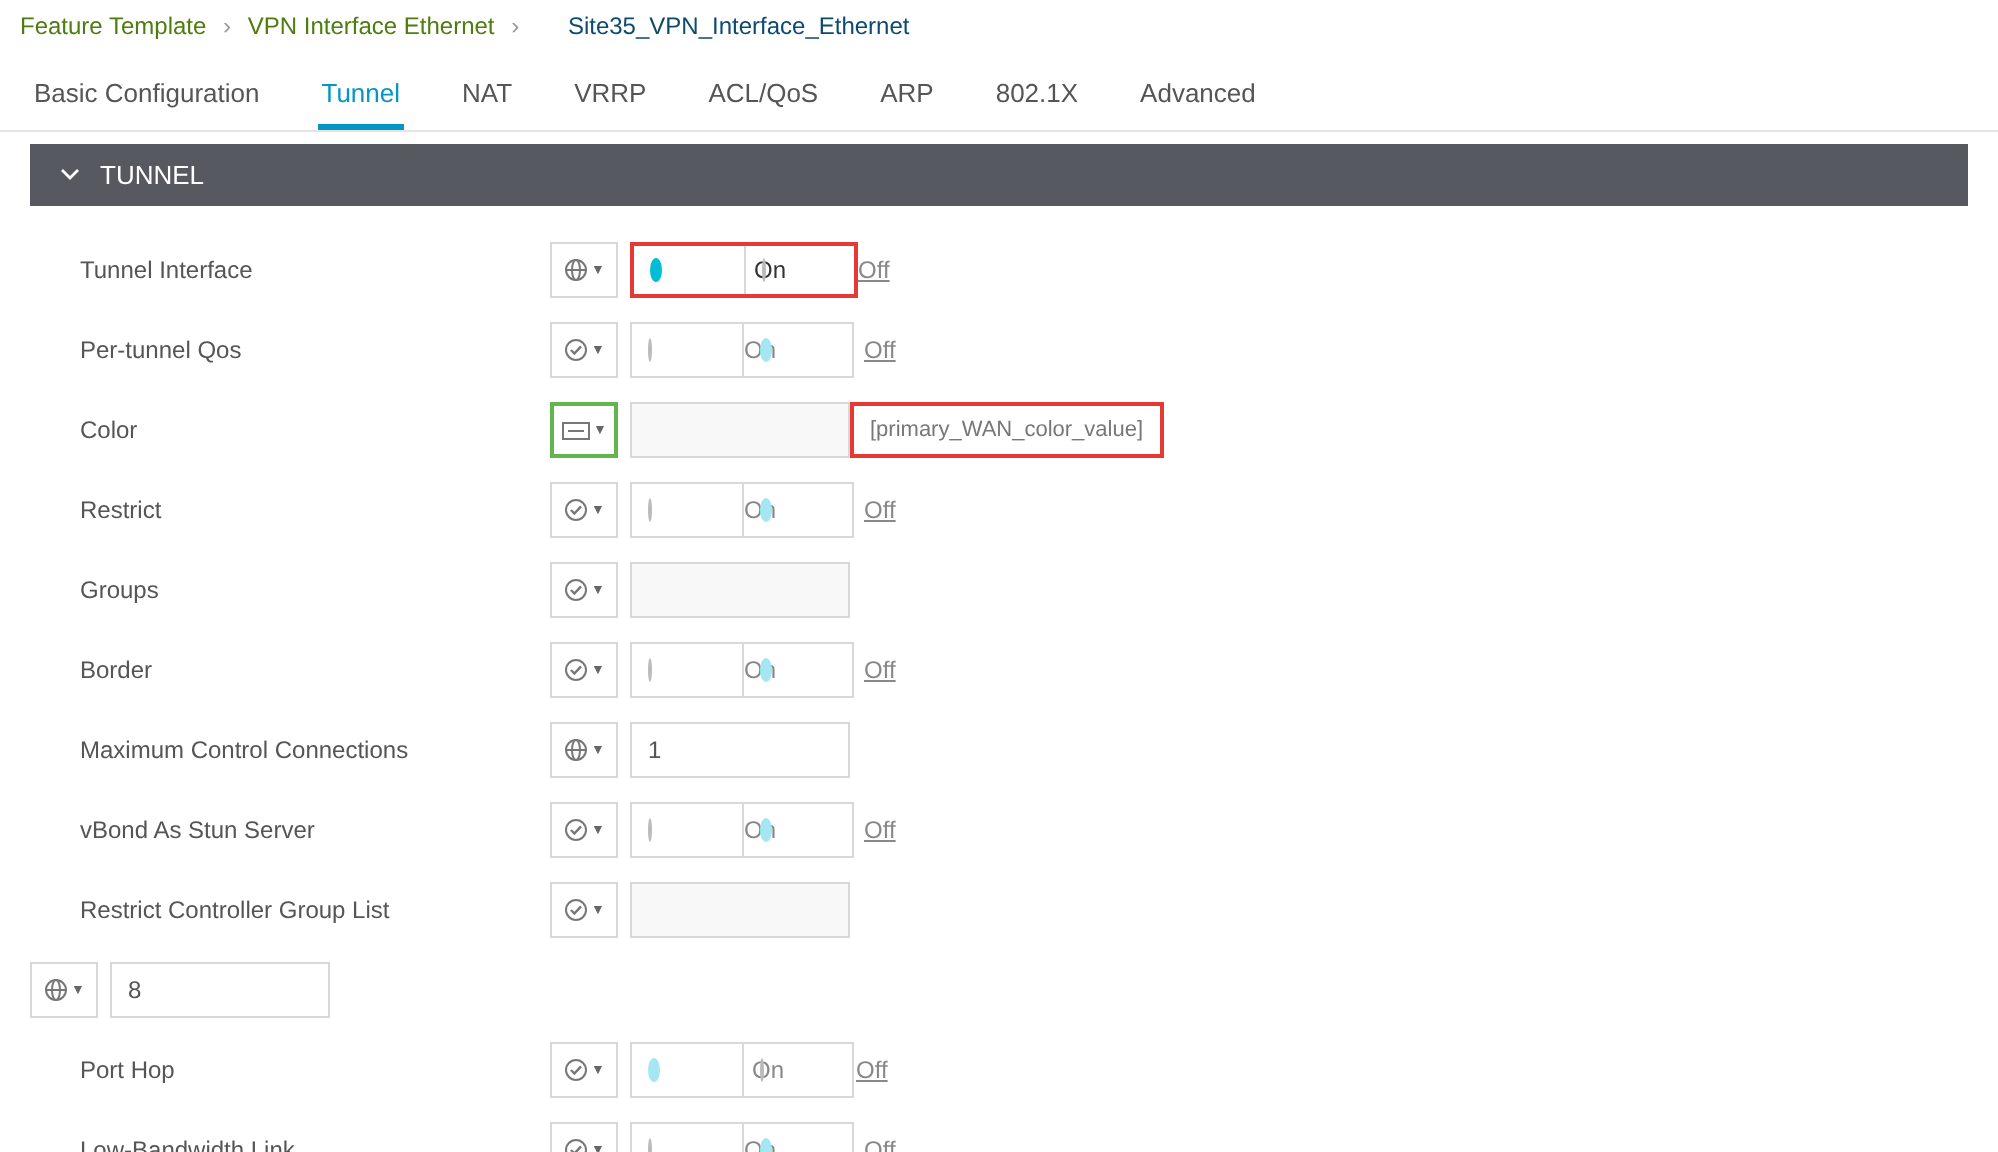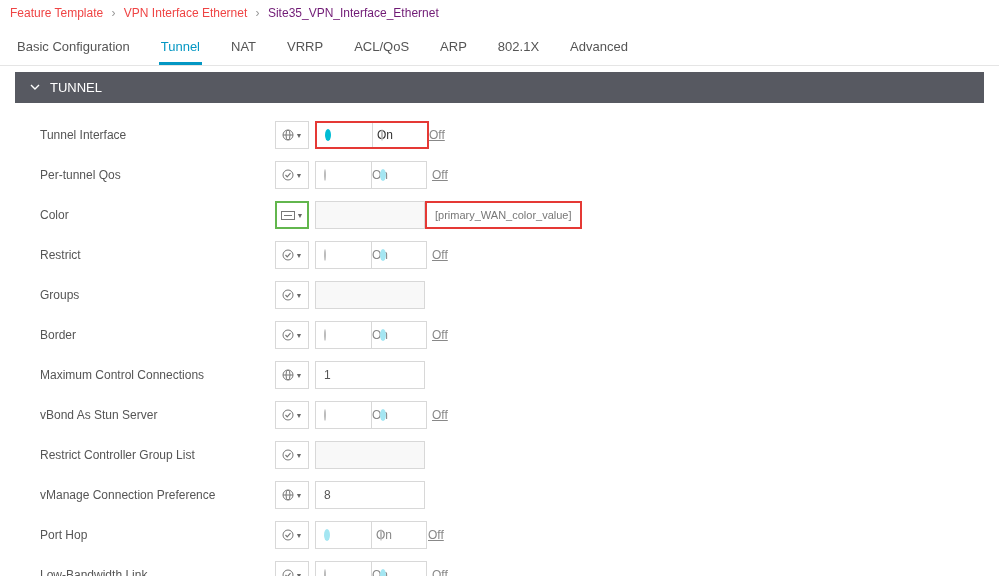--- a/index.html
+++ b/index.html
@@ -8,23 +8,23 @@
     font-size: 12px;
     color: #555;
     background:#fff;
     width: 999px;
   }
   .breadcrumb {
     padding: 6px 10px;
     font-size: 12px;
     color:#5bc0de;
   }
-  .breadcrumb a { color:#ef4444; text-decoration:none; }
+  .breadcrumb a { color:#4d7c0f; text-decoration:none; }
   .breadcrumb .sep { color:#999; margin:0 5px; }
-  .breadcrumb .current { color:#701a75; }
+  .breadcrumb .current { color:#0c4a6e;margin-left:16px; }
 
   .tabs {
     display:flex;
     gap: 27px;
     padding: 5px 15px 0 15px;
     border-bottom: 1px solid #e5e5e5;
   }
   .tab {
     padding: 8px 2px;
     color:#555;
@@ -320,21 +320,20 @@
       <div class="type-dd">
         <svg id="ico-check" width="12" height="12" viewBox="0 0 12 12" style="display: block;">
           <circle cx="6" cy="6" r="5" fill="none" stroke="#777" stroke-width="1"></circle>
           <path d="M3.5 6 L5.2 7.8 L8.5 4.2" fill="none" stroke="#777" stroke-width="1.2"></path>
         </svg>
         <span class="caret">▼</span>
       </div>
       <div class="value-field"></div>
     </div>
     <div class="row">
-      <div class="label">vManage Connection Preference</div>
       <div class="type-dd">
         <svg id="ico-globe" width="12" height="12" viewBox="0 0 12 12" style="display: block;">
           <circle cx="6" cy="6" r="5" fill="none" stroke="#777" stroke-width="1"></circle>
           <ellipse cx="6" cy="6" rx="2" ry="5" fill="none" stroke="#777" stroke-width="1"></ellipse>
           <line x1="1" y1="6" x2="11" y2="6" stroke="#777" stroke-width="1"></line>
         </svg>
         <span class="caret">▼</span>
       </div>
       <div class="value-field white">8</div>
     </div>

